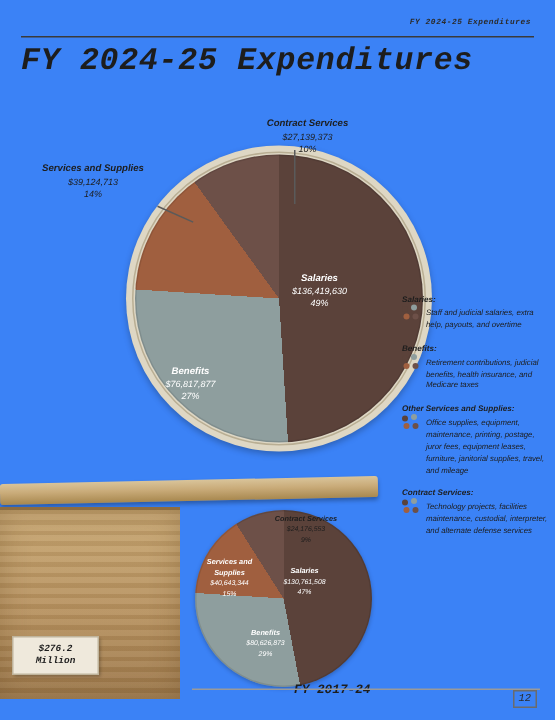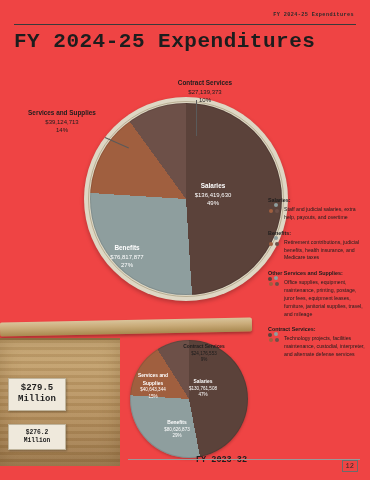--- a/index.html
+++ b/index.html
@@ -6,21 +6,22 @@
   html, body { margin:0; padding:0; }
   body {
     width:370px; height:480px;
     background:#f2efe6;
     font-family:"Liberation Sans", sans-serif;
     position:relative;
     overflow:hidden;
   }
   #page {
     position:absolute; inset:0;
-    background:#ef4444;
+    background:#3b82f6;
+    font-style:italic;
   }
   
   .hdr-rule {
     position:absolute; left:14px; right:14px; top:24px;
     height:1px; background:#3a3a3a;
   }
   .hdr-label {
     position:absolute; right:16px; top:12px;
     font-size:5.2px; letter-spacing:0.4px;
     color:#2b2b2b; font-family:"Liberation Mono", monospace;
@@ -221,24 +222,20 @@
       </div>
       <div class="lg-title">Contract Services:</div>
       <div class="lg-body">Technology projects, facilities maintenance, custodial, interpreter, and alternate defense services</div>
     </div>
 
   </div>
 
   <div id="plank"></div>
   <div id="wood"></div>
 
-  <div class="money-card" id="money1">
-    <div>$279.5</div>
-    <div>Million</div>
-  </div>
   <div class="money-card" id="money2">
     <div>$276.2</div>
     <div>Million</div>
   </div>
 
   <div id="smallpie-wrap">
     <div class="spie" style="background:conic-gradient(
             #5b423a 0deg 169.2deg,
             #8e9e9e 169.2deg 273.6deg,
             #a05f3f 273.6deg 327.6deg,
@@ -262,18 +259,18 @@
     <span>$130,761,508</span><br>
     <span>47%</span>
   </div>
 
   <div class="slbl white" style="left:150px; top:419px; width:54px;">
     <b>Benefits</b><br>
     <span>$80,626,873</span><br>
     <span>29%</span>
   </div>
 
-  <div id="fy-prev">FY 2023-32</div>
+  <div id="fy-prev">FY 2017-24</div>
 
   <div class="bottom-rule"></div>
   <div id="pagenum">12</div>
 
 </div>
 
 </body></html>

